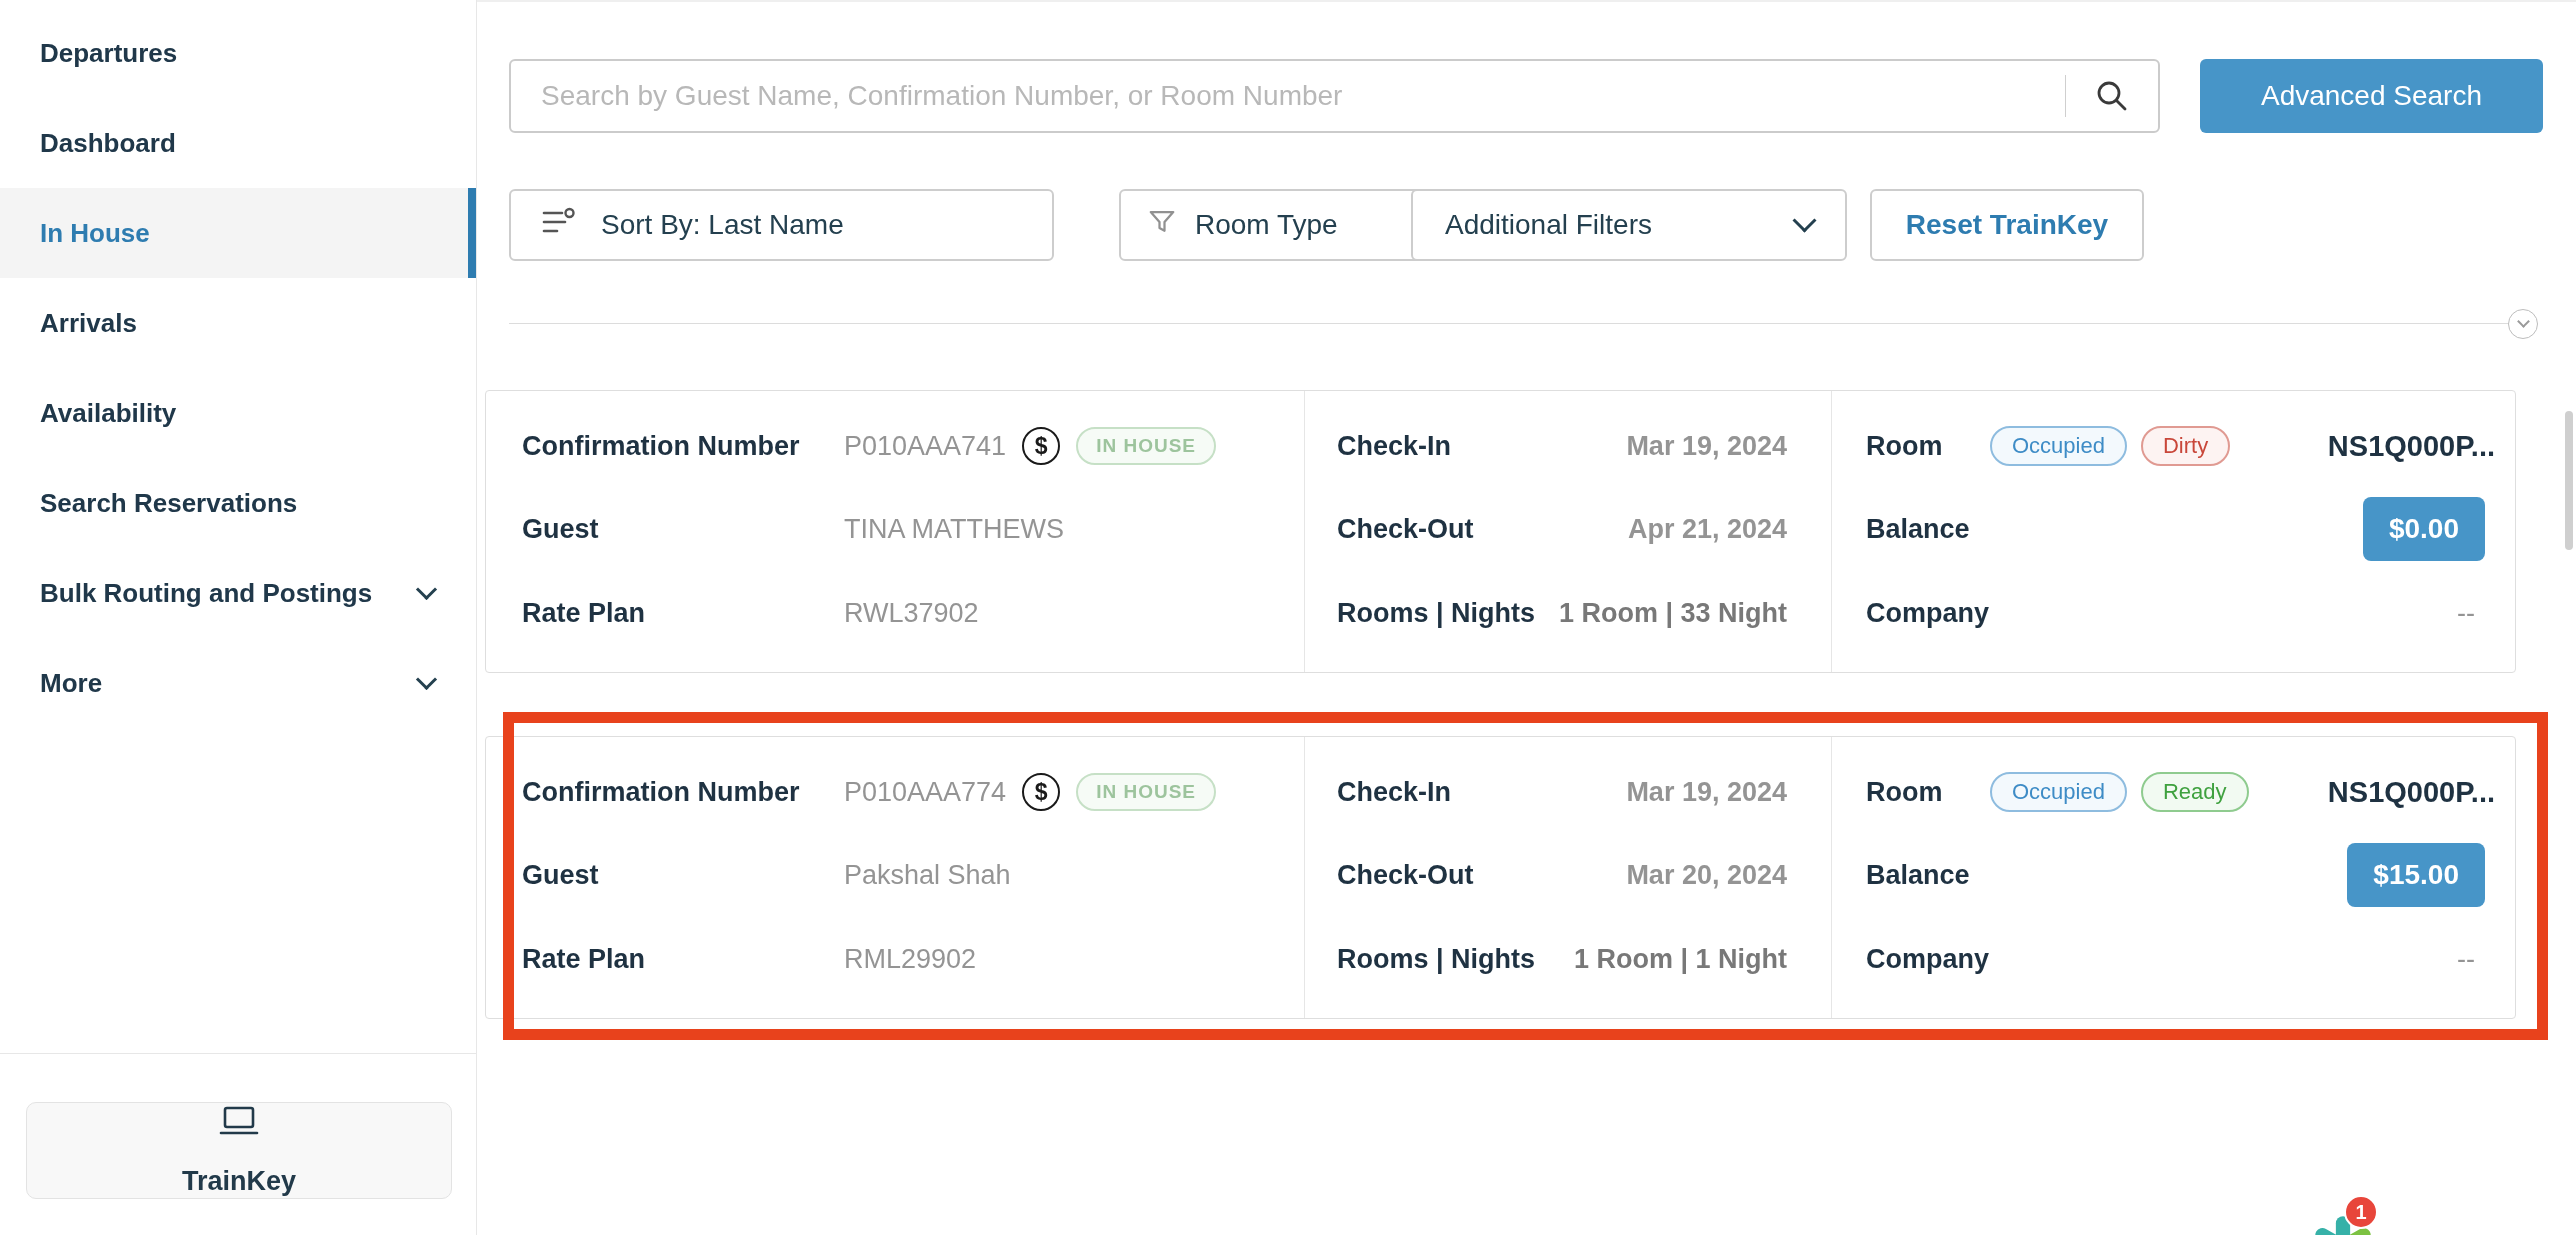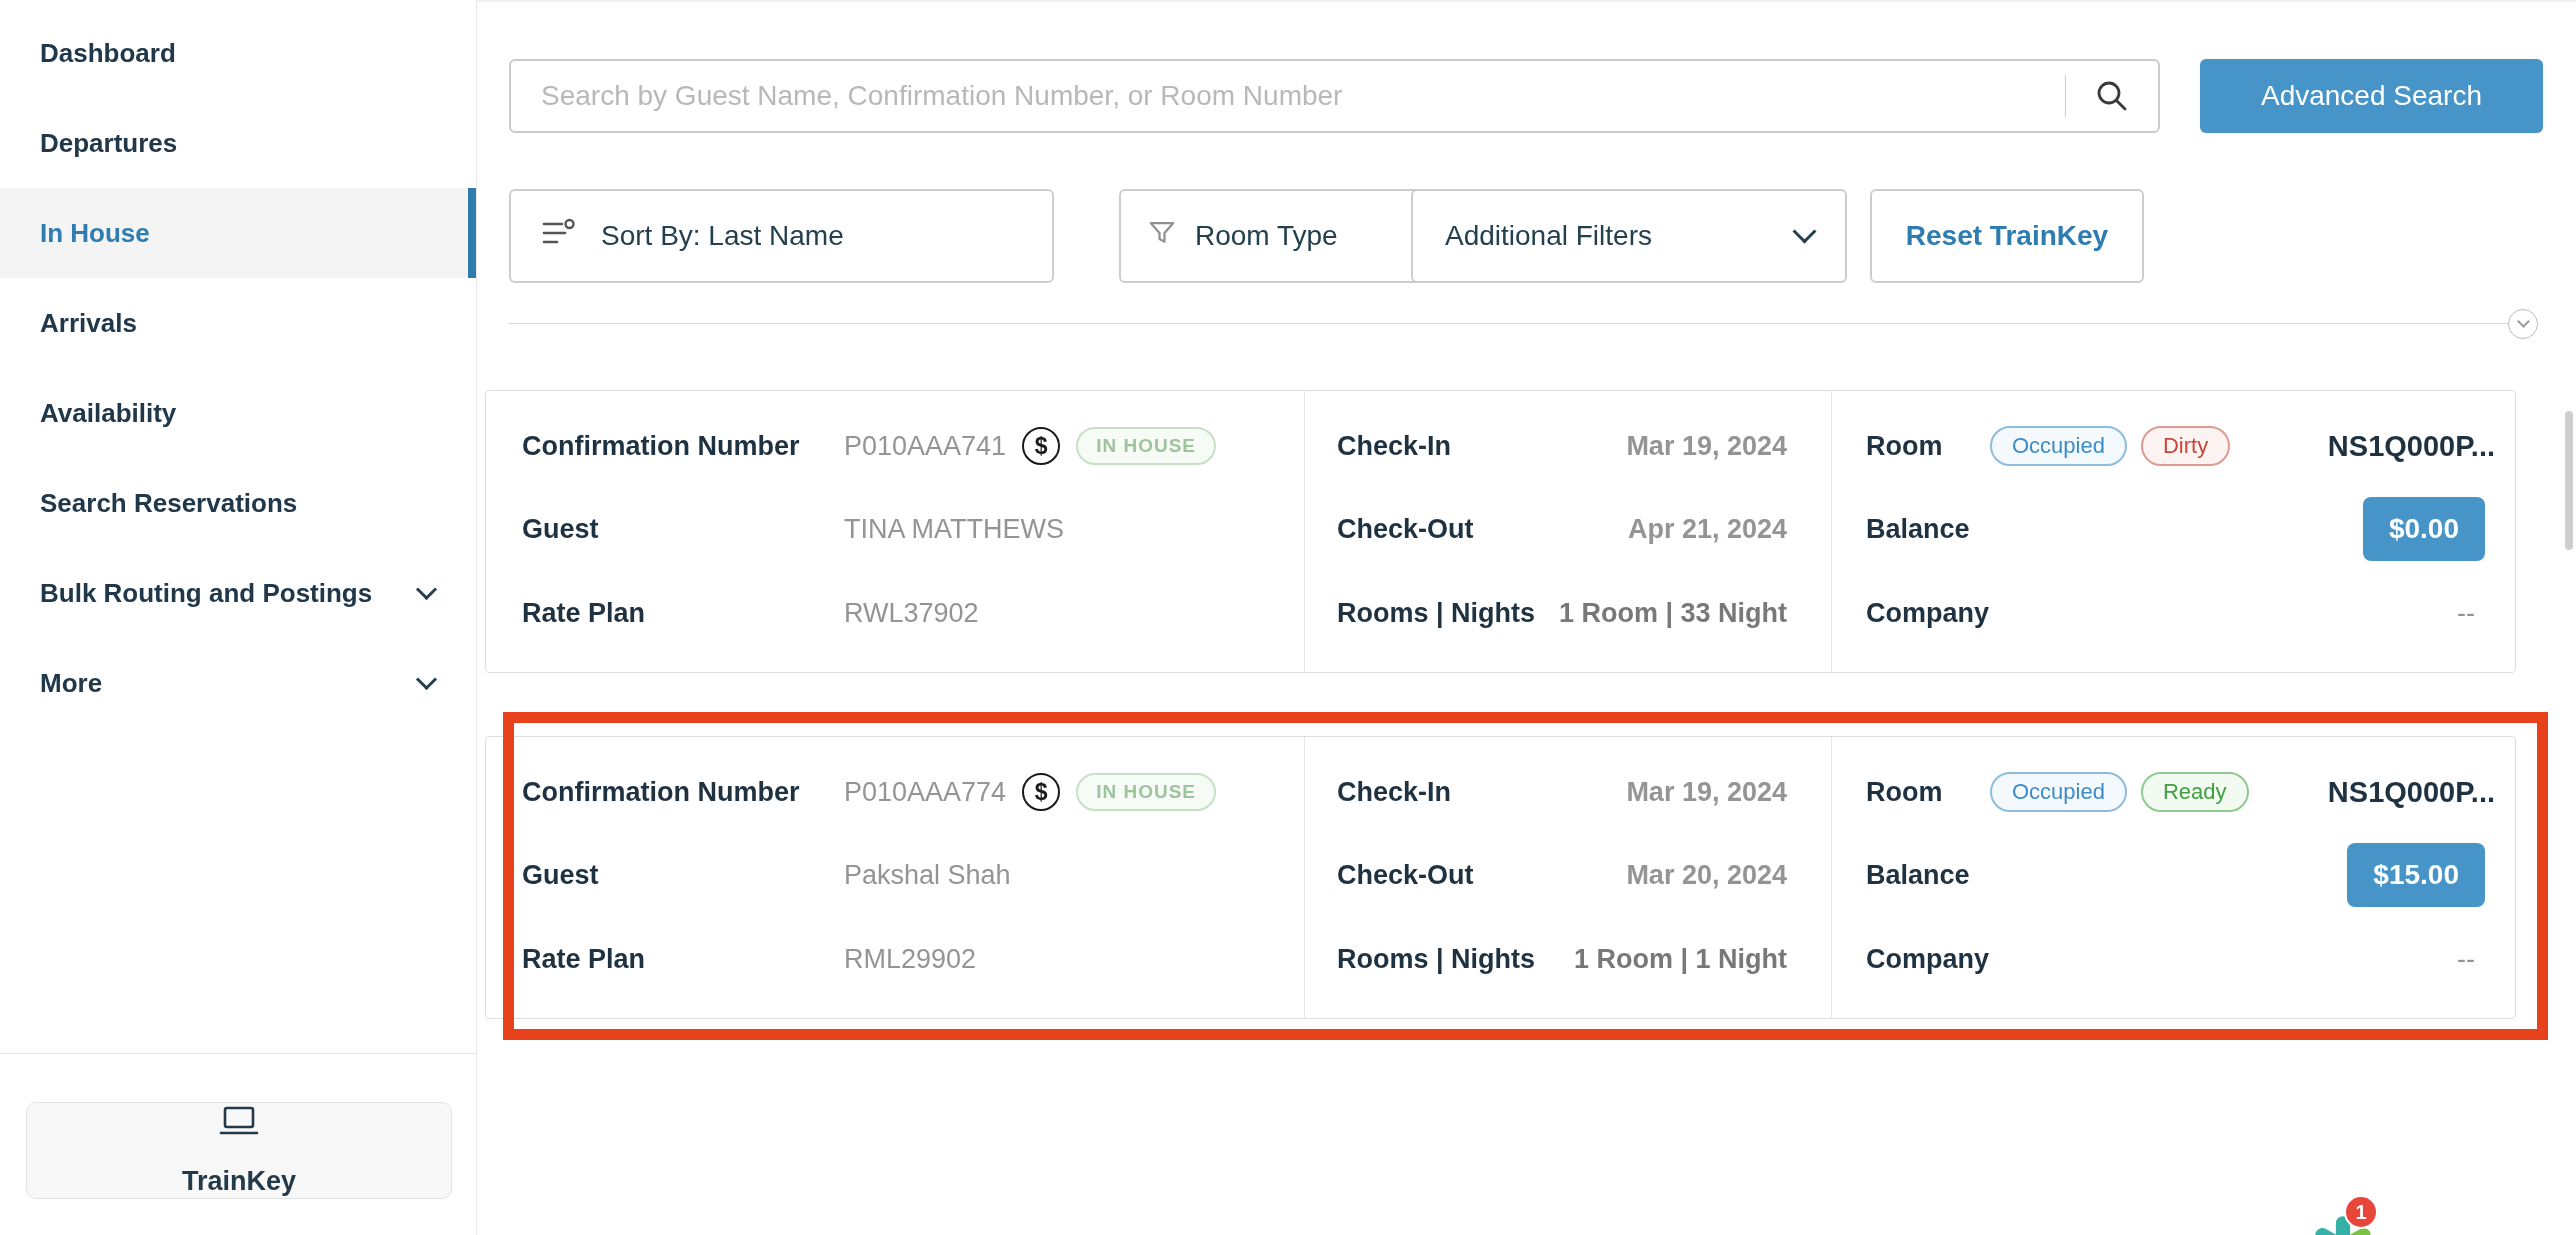--- a/index.html
+++ b/index.html
@@ -30,21 +30,21 @@
     font-size:28px; color:#333; background:transparent; font-family:inherit; }
   .search-box input::placeholder { color:#b8b8b8; }
   .search-sep { width:1px; height:42px; background:#cfcfcf; }
   .search-btn { width:92px; height:100%; display:flex; align-items:center; justify-content:center;
     background:none; border:none; cursor:pointer; }
   .advanced { position:absolute; left:2200px; top:59px; width:343px; height:74px;
     background:#4795c8; color:#fff; font-size:28px; font-weight:500;
     border:none; border-radius:6px; cursor:pointer; font-family:inherit; }
 
   
-  .fbtn { position:absolute; top:189px; height:94px; border:2px solid #cdcdcd; border-radius:6px;
+  .fbtn { position:absolute; top:189px; height:72px; border:2px solid #cdcdcd; border-radius:6px;
     background:#fff; display:flex; align-items:center; font-size:28px; color:#24404f;
     font-weight:500; cursor:pointer; font-family:inherit; }
   #sort-btn { left:509px; width:545px; padding:0 30px; gap:22px; }
   #roomtype-btn { left:1079px; width:308px; padding:0 26px; gap:18px;margin-left:40px; }
   #addfilters-btn { left:1411px; width:436px; padding:0 32px; justify-content:space-between; }
   #reset-btn { left:1870px; width:274px; justify-content:center; color:#2e7cb0; font-weight:600; }
   .chev-lg { width:17px; height:17px; border-right:3.5px solid #24404f; border-bottom:3.5px solid #24404f;
     transform:rotate(45deg); margin-top:-9px; }
 
   
@@ -103,24 +103,24 @@
     font-size:20px; font-weight:700; display:flex; align-items:center; justify-content:center; z-index:6; }
 </style>
 </head>
 <body>
 
 <div class="top-border"></div>
 
 <aside class="sidebar">
   <nav class="nav">
     <div class="nav-item">
+      <span>Departures</span>
+    </div>
+    <div class="nav-item">
       <span>Dashboard</span>
-    </div>
-    <div class="nav-item">
-      <span>Departures</span>
     </div>
     <div class="nav-item active">
       <span>In House</span>
     </div>
     <div class="nav-item">
       <span>Arrivals</span>
     </div>
     <div class="nav-item">
       <span>Availability</span>
     </div>

